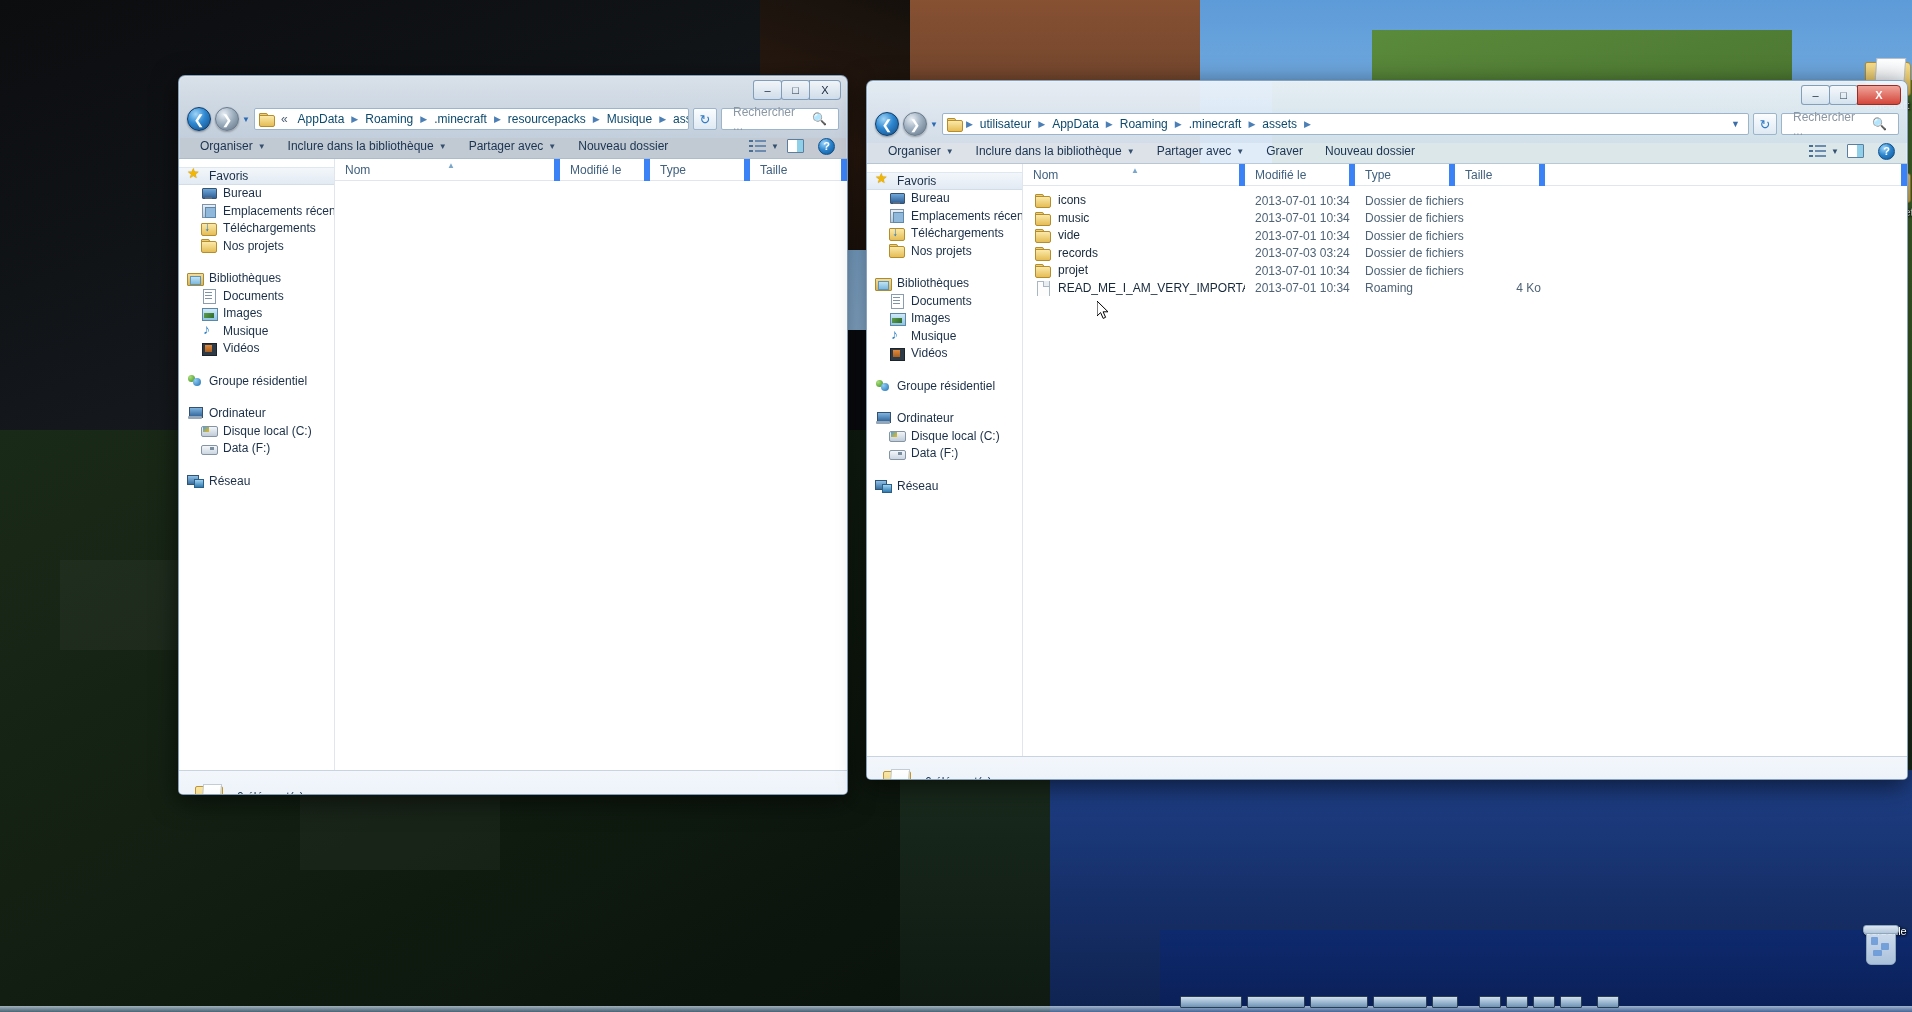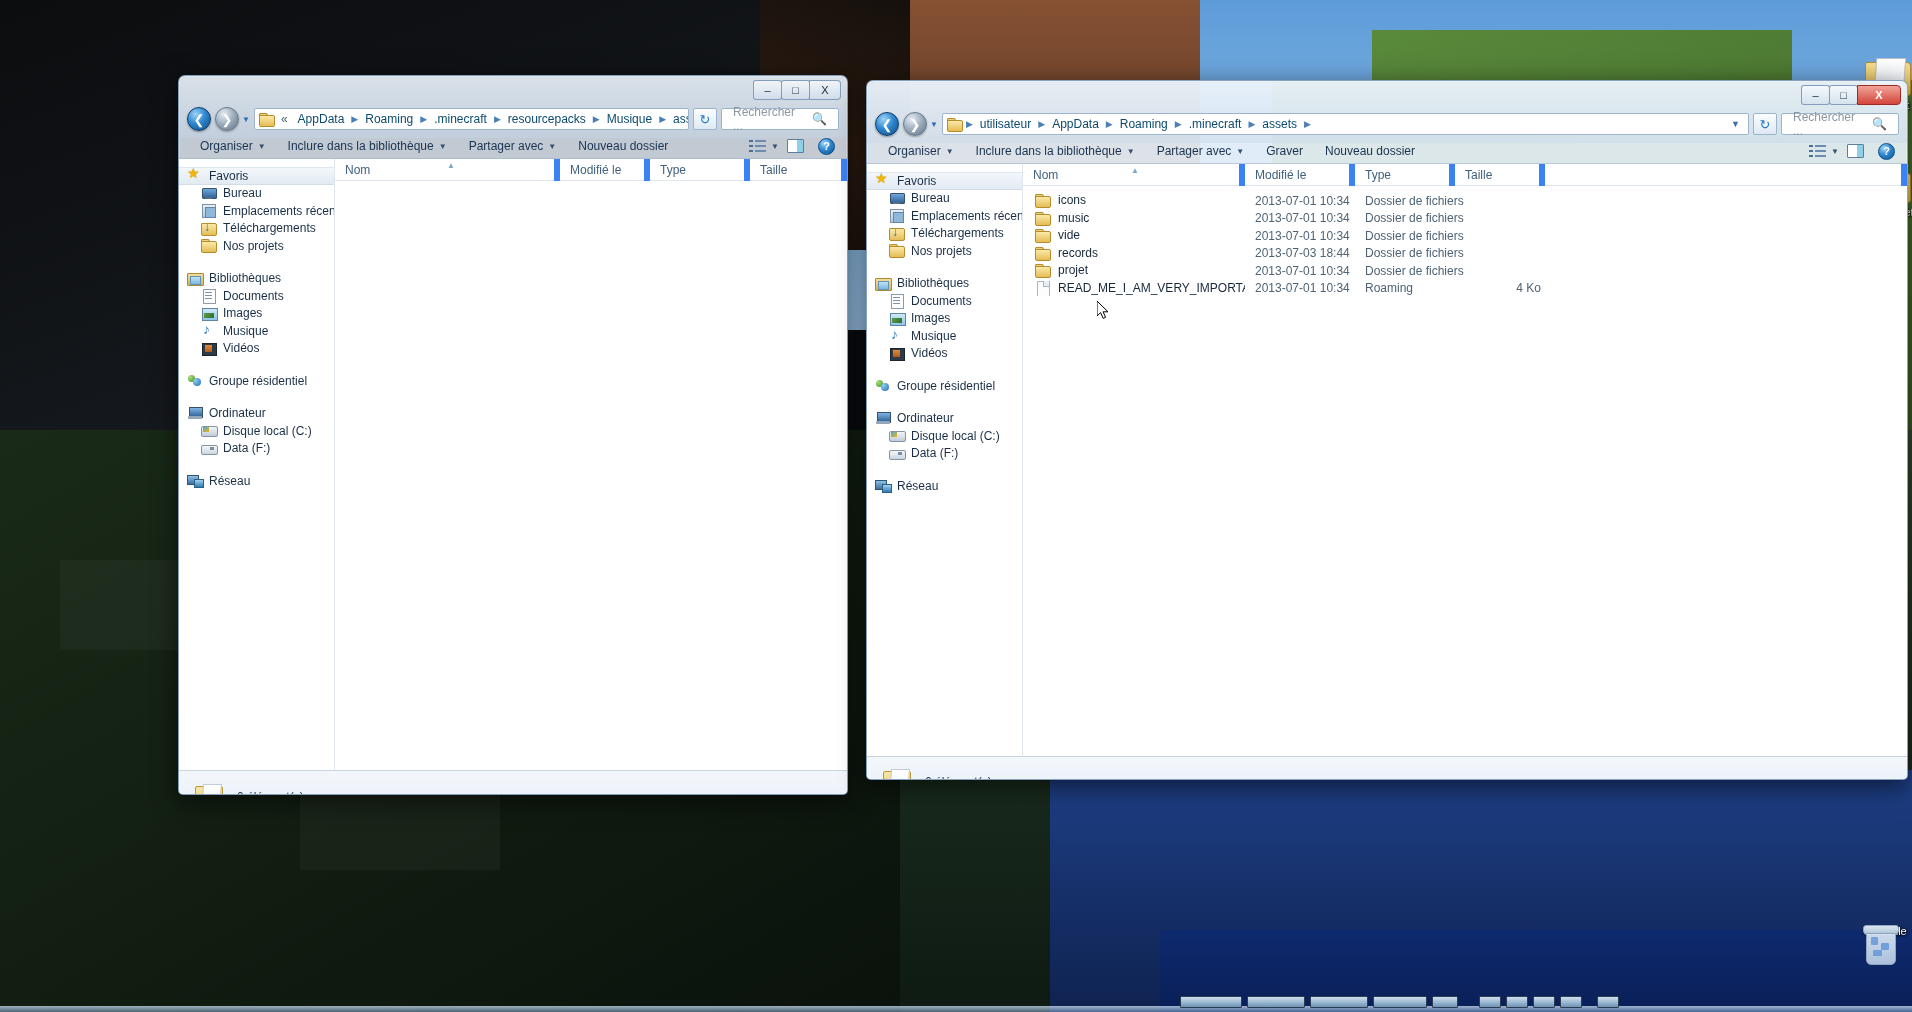--- a/index.html
+++ b/index.html
@@ -713,21 +713,21 @@
           </div>
           <div class="cell dim" style="width:110px">2013-07-01 10:34</div>
           <div class="cell dim" style="width:140px">Dossier de fichiers</div>
           <div class="cell dim right" style="width:60px"></div>
         </div>
         <div class="row">
           <div class="cell name" style="width:222px">
             <span class="ic ic-folder"></span>
             <span>records</span>
           </div>
-          <div class="cell dim" style="width:110px">2013-07-03 18:44</div>
+          <div class="cell dim" style="width:110px">2013-07-03 03:24</div>
           <div class="cell dim" style="width:140px">Dossier de fichiers</div>
           <div class="cell dim right" style="width:60px"></div>
         </div>
         <div class="row">
           <div class="cell name" style="width:222px">
             <span class="ic ic-folder"></span>
             <span>projet</span>
           </div>
           <div class="cell dim" style="width:110px">2013-07-01 10:34</div>
           <div class="cell dim" style="width:140px">Dossier de fichiers</div>

